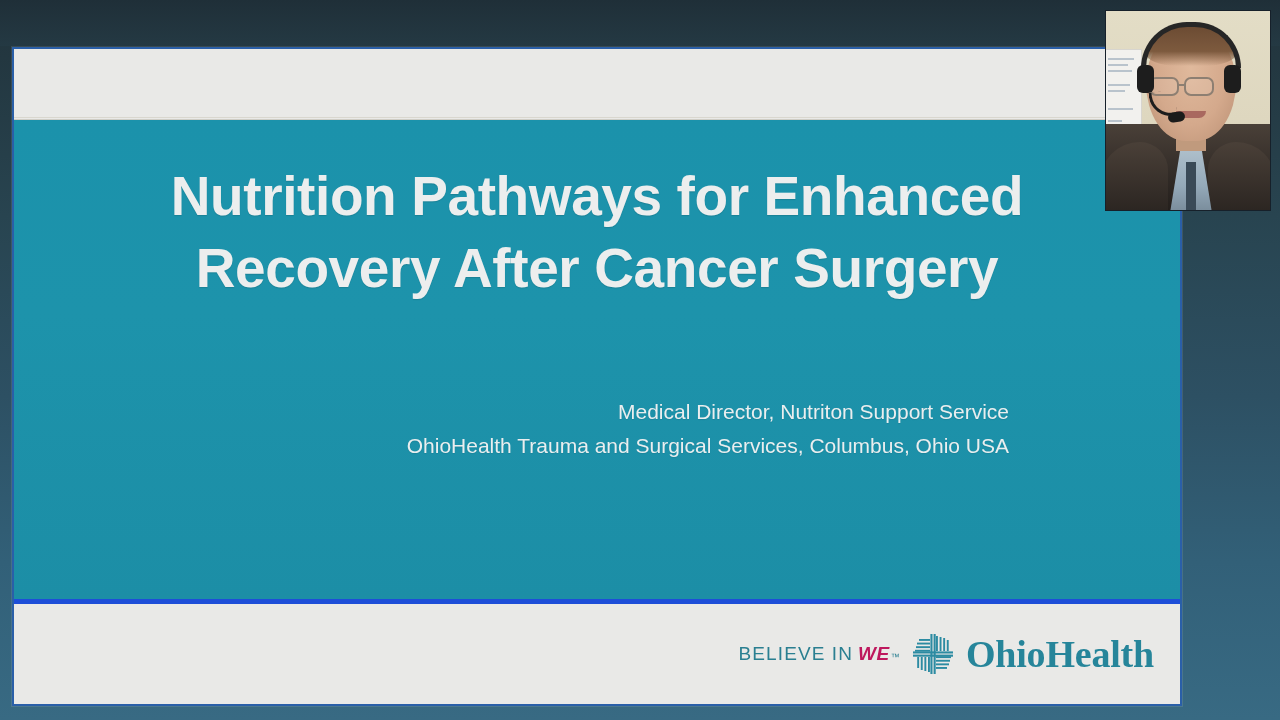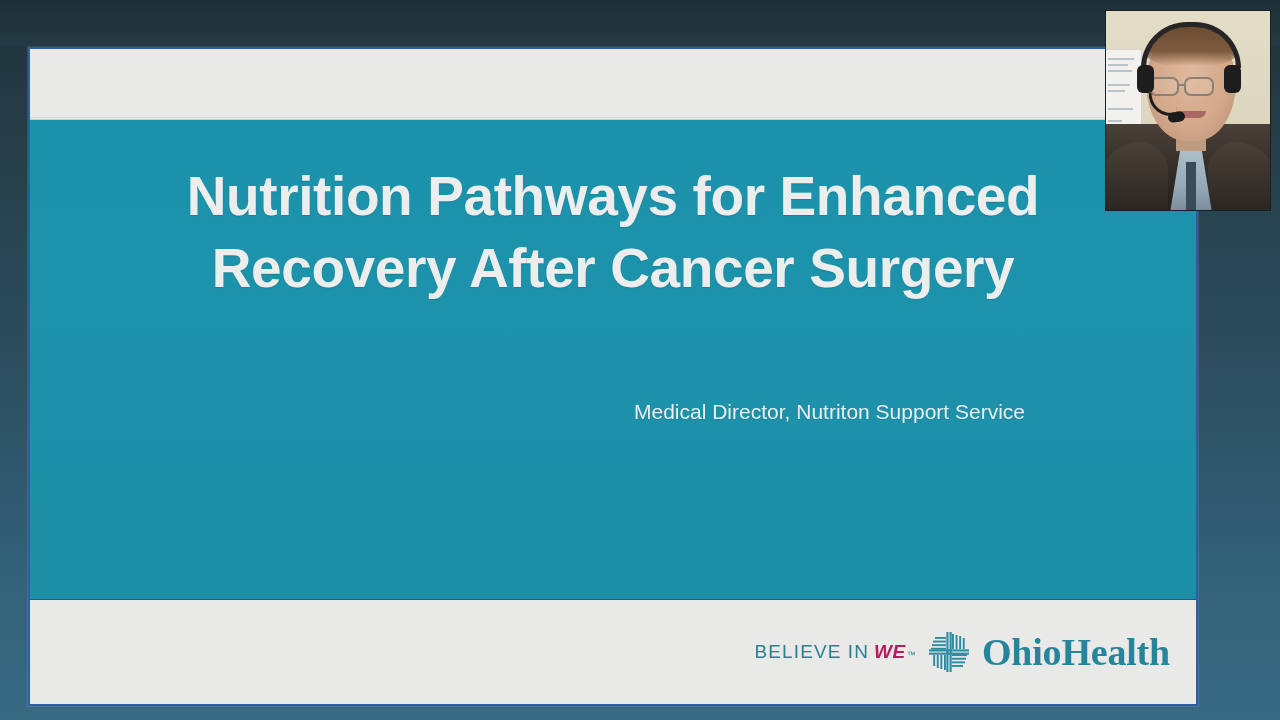--- a/index.html
+++ b/index.html
@@ -31,21 +31,21 @@
   #top-band {
     position: absolute;
     left: 0; top: 0;
     width: 1280px; height: 46px;
     background: linear-gradient(to bottom, #1f2f38 0%, #243943 100%);
   }
 
   
   #slide {
     position: absolute;
-    left: 28px;
+    left: 12px;
     top: 47px;
     width: 1170px;
     height: 659px;
     border: 2px solid #2a5fa8;
     background: #e9e9e7;
     overflow: hidden;
     box-shadow: 0 0 0 1px rgba(255,255,255,0.10);
   }
 
   #slide-header {
@@ -116,21 +116,21 @@
     text-align: right;
   }
 
   #slide-footer {
     position: absolute;
     left: 0;
     bottom: 0;
     width: 100%;
     height: 105px;
     background: #e9e9e7;
-    border-top: 1px solid #1d4ed8;
+    border-top: 5px solid #1d4ed8;
   }
 
   #logo-lockup {
     position: absolute;
     right: 26px;
     top: 50%;
     transform: translateY(-50%);
     display: flex;
     align-items: center;
     gap: 0px;
@@ -344,20 +344,21 @@
     <div id="slide-header"></div>
 
     <div id="slide-body">
 
       <div id="title-block">
         <h1 id="slide-title">Nutrition Pathways for Enhanced Recovery After Cancer Surgery</h1>
       </div>
 
       <div id="presenter-block">
         <div class="presenter-line">Medical Director, Nutriton Support Service</div>
+        <div class="presenter-line">OhioHealth Trauma and Surgical Services, Columbus, Ohio USA</div>
       </div>
 
     </div>
 
     <div id="slide-footer">
 
       <div id="logo-lockup">
 
         <div id="believe-in-we">
           <span>BELIEVE IN</span>

